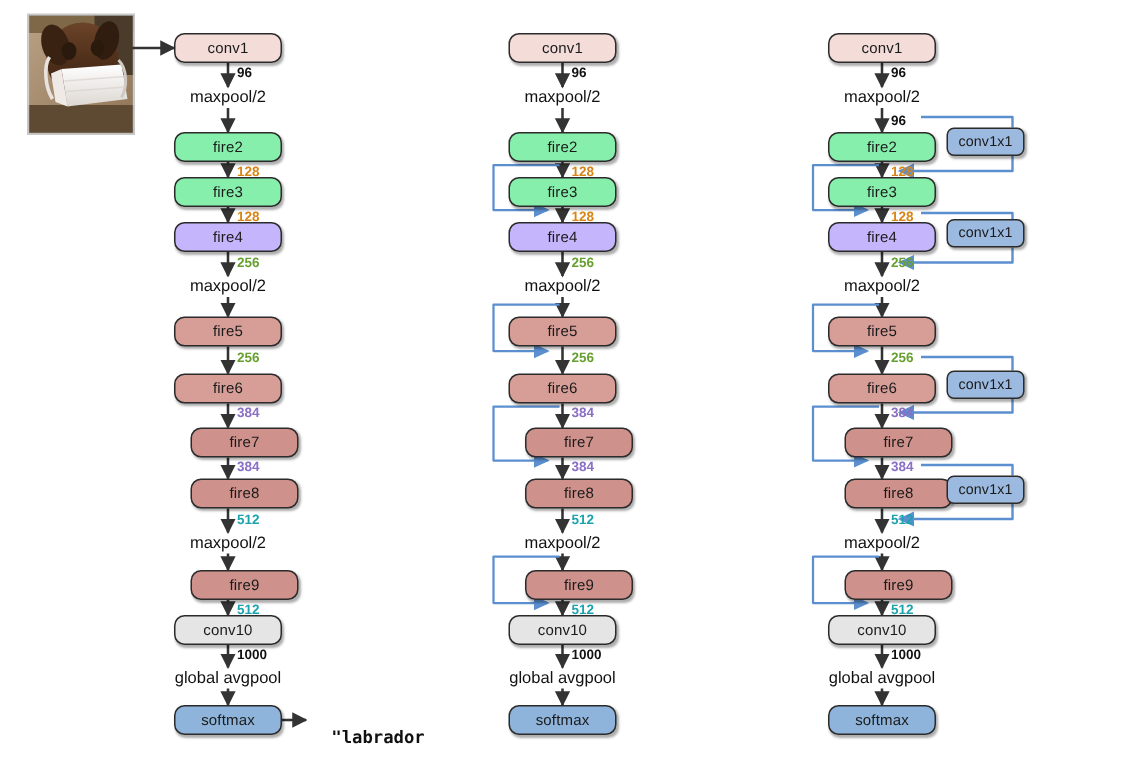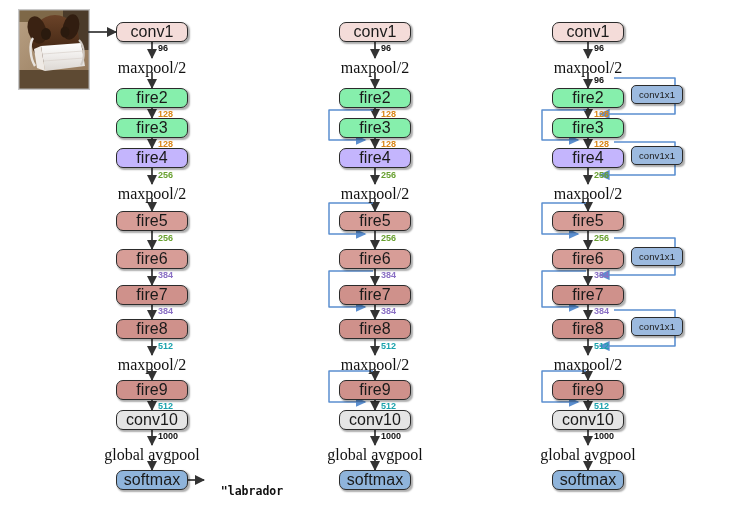--- a/index.html
+++ b/index.html
@@ -8,37 +8,37 @@
     font-family:"Liberation Sans", sans-serif;
     overflow:hidden;position:relative;
   }
   #stage{position:relative;width:750px;height:518px;}
 
   
   .node{
     position:absolute;box-sizing:border-box;
     border:1.3px solid #2b2b2b;border-radius:7px;
     display:flex;align-items:center;justify-content:center;
-    font-size:16px;color:#1a1a1a;
+    font-size:10px;color:#1a1a1a;
     box-shadow:1.2px 1.6px 1.6px rgba(0,0,0,.32);
     letter-spacing:.1px;white-space:nowrap;
   }
   .n-conv1 {background:#f4dcd9;}
   .n-fireA {background:#86efac;}
   .n-fireB {background:#c4b5fd;}
   .n-fireC {background:#d79d97;}
-  .n-fireD {background:#cf918b;}
+  .n-fireD {background:#cf918b;margin-left:11px;}
   .n-conv10{background:#e5e5e5;}
   .n-softmax{background:#8fb4db;}
   .n-conv1x1{background:#9cbadf;font-size:9.5px;border-radius:5px;border-width:1.4px;}
 
   
   .txt{
-    position:absolute;font-size:16px;color:#111;
-    white-space:nowrap;line-height:1;font-family:Liberation Serif, serif;
+    position:absolute;font-size:11px;color:#111;
+    white-space:nowrap;line-height:1;
   }
   .num{
     position:absolute;font-size:9px;font-weight:bold;
     white-space:nowrap;line-height:1;text-align:center;
   }
   .quote{
     position:absolute;
     font-family:"DejaVu Sans Mono","Liberation Mono",monospace;
     font-size:11.5px;font-weight:bold;color:#111;
     text-align:center;line-height:14.5px;white-space:pre;

